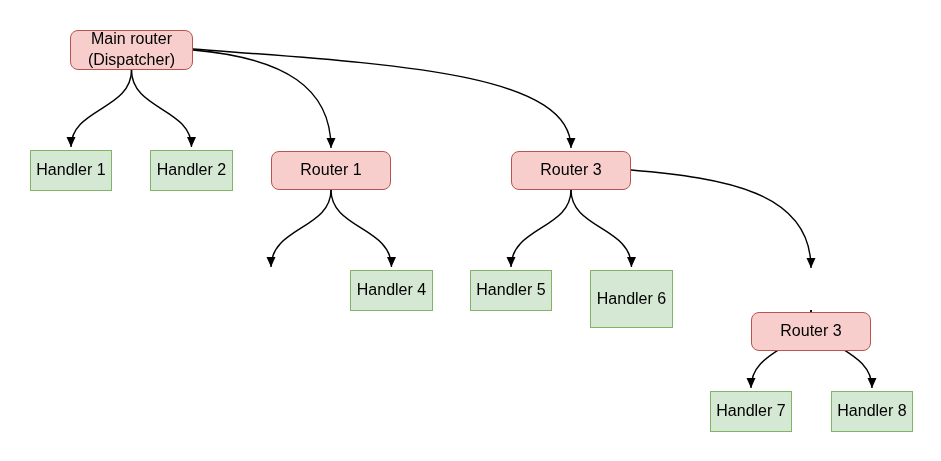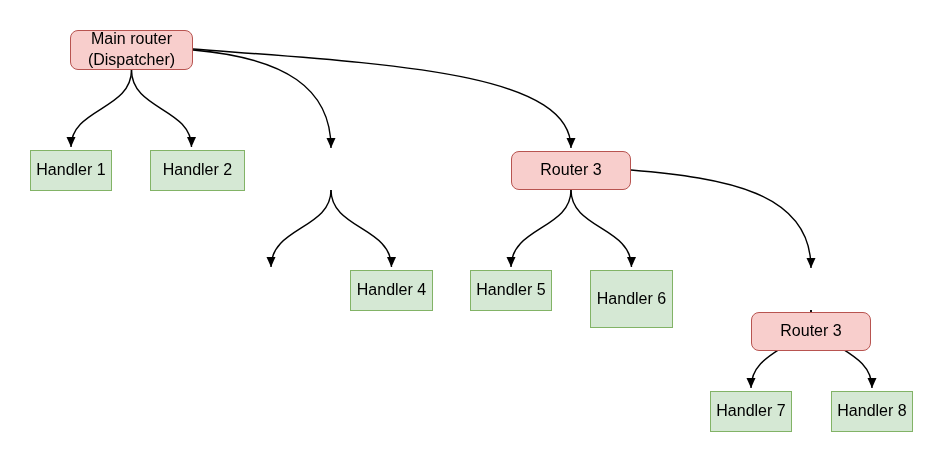--- a/index.html
+++ b/index.html
@@ -71,22 +71,23 @@
     <path class="edge" d="M 631 170 C 725 178, 811 192, 811 268" marker-end="url(#arrowhead)"></path>
     <path class="edge" d="M 811 310 C 811 349, 751 347, 751 388" marker-end="url(#arrowhead)"></path>
     <path class="edge" d="M 811 310 C 811 349, 872 347, 872 388" marker-end="url(#arrowhead)"></path>
   </svg>
 
   <div class="node router" style="left:70px; top:30px; width:123px; height:40px;">Main router
 (Dispatcher)</div>
 
   <div class="node handler" style="left:30px; top:150px; width:82px; height:41px;">Handler 1</div>
 
-  <div class="node handler" style="left:150px; top:150px; width:95px; height:41px;">Handler 2</div>
+  <div class="node handler" style="left:150px; top:150px; width:83px; height:41px;">Handler 2</div>
 
+  <div class="node router" style="left:271px; top:151px; width:120px; height:39px;">Router 1</div>
 
   <div class="node router" style="left:511px; top:151px; width:120px; height:39px;">Router 3</div>
 
 
   <div class="node handler" style="left:350px; top:270px; width:83px; height:41px;">Handler 4</div>
 
   <div class="node handler" style="left:470px; top:270px; width:82px; height:41px;">Handler 5</div>
 
   <div class="node handler" style="left:590px; top:270px; width:83px; height:58px;">Handler 6</div>
 

